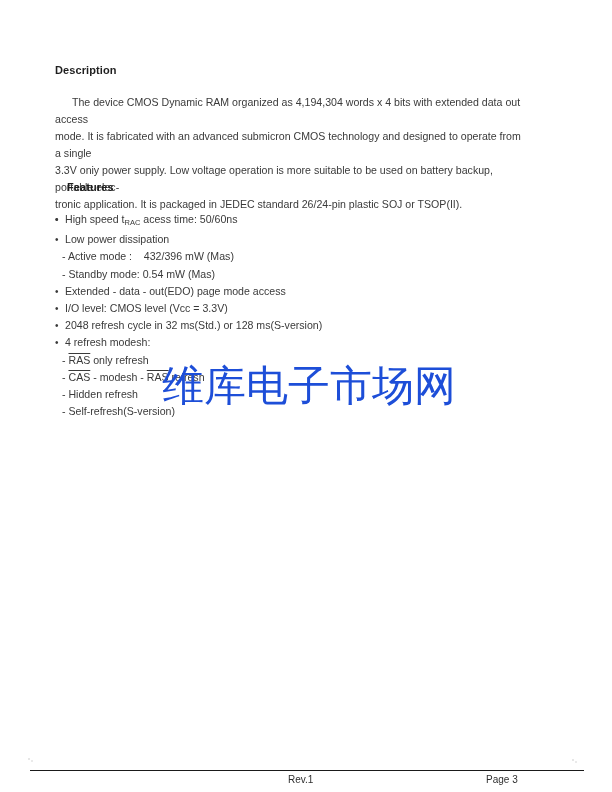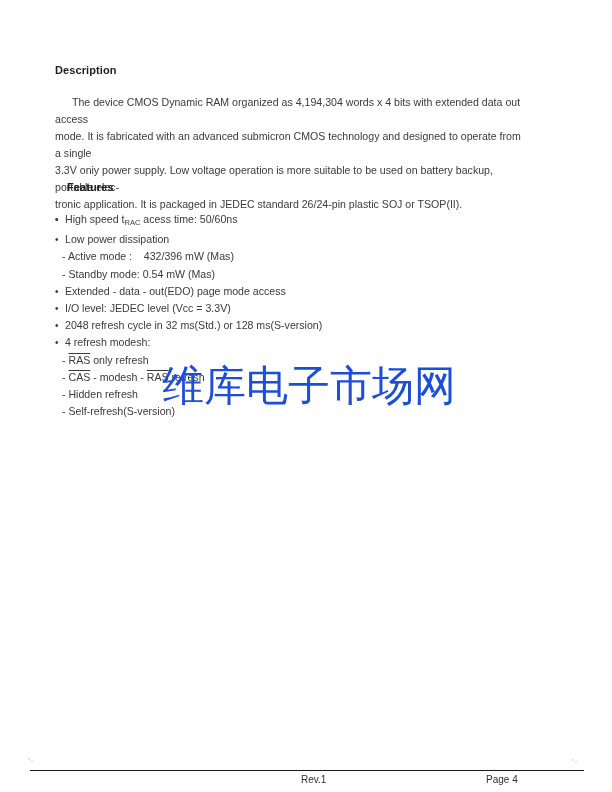--- a/index.html
+++ b/index.html
@@ -81,21 +81,21 @@
     top: 770px;
     width: 554px;
     border-top: 1.5px solid #1a1a1a;
   }
   .footer-text {
     position: absolute;
     top: 774px;
     font-size: 10px;
     color: #2e2e2e;
   }
-  #footer-rev { left: 301px; }
+  #footer-rev { left: 288px; }
   #footer-page { left: 486px; }
 
   .speck {
     position: absolute;
     width: 7px;
     height: 6px;
     opacity: 0.55;
     color: #c4c4c4;
     font-size: 7px;
     line-height: 6px;
@@ -121,31 +121,31 @@
 
   <div id="feat-heading" class="heading">Features</div>
 
   <ul id="features-list" class="features">
       <li class="bullet"><span class="bullet-marker">•</span></li>
       <li class="bullet"><span class="bullet-marker">•</span><span>High speed t</span><span class="sub">RAC</span><span> acess time: 50/60ns</span></li>
       <li class="bullet"><span class="bullet-marker">•</span><span>Low power dissipation</span></li>
       <li class="dash"><span>- Active mode :    432/396 mW (Mas)</span></li>
       <li class="dash"><span>- Standby mode: 0.54 mW (Mas)</span></li>
       <li class="bullet"><span class="bullet-marker">•</span><span>Extended - data - out(EDO) page mode access</span></li>
-      <li class="bullet"><span class="bullet-marker">•</span><span>I/O level: JEDEC level (Vcc = 3.3V)</span></li>
+      <li class="bullet"><span class="bullet-marker">•</span><span>I/O level: CMOS level (Vcc = 3.3V)</span></li>
       <li class="bullet"><span class="bullet-marker">•</span><span>2048 refresh cycle in 32 ms(Std.) or 128 ms(S-version)</span></li>
       <li class="bullet"><span class="bullet-marker">•</span><span>4 refresh modesh:</span></li>
       <li class="dash"><span>- </span><span class="over">RAS</span><span> only refresh</span></li>
       <li class="dash"><span>- </span><span class="over">CAS</span><span> - modesh - </span><span class="over">RAS</span><span> refresh</span></li>
       <li class="dash"><span>- Hidden refresh</span></li>
       <li class="dash"><span>- Self-refresh(S-version)</span></li>
     </ul>
 
   <div class="watermark">维库电子市场网</div>
 
   <div class="speck" id="speck-left"></div>
   <div class="speck" id="speck-right"></div>
 
   <div class="footer-rule"></div>
   <div id="footer-rev" class="footer-text">Rev.1</div>
-  <div id="footer-page" class="footer-text">Page 4</div>
+  <div id="footer-page" class="footer-text">Page 3</div>
 
 </div>
 
 </body></html>

